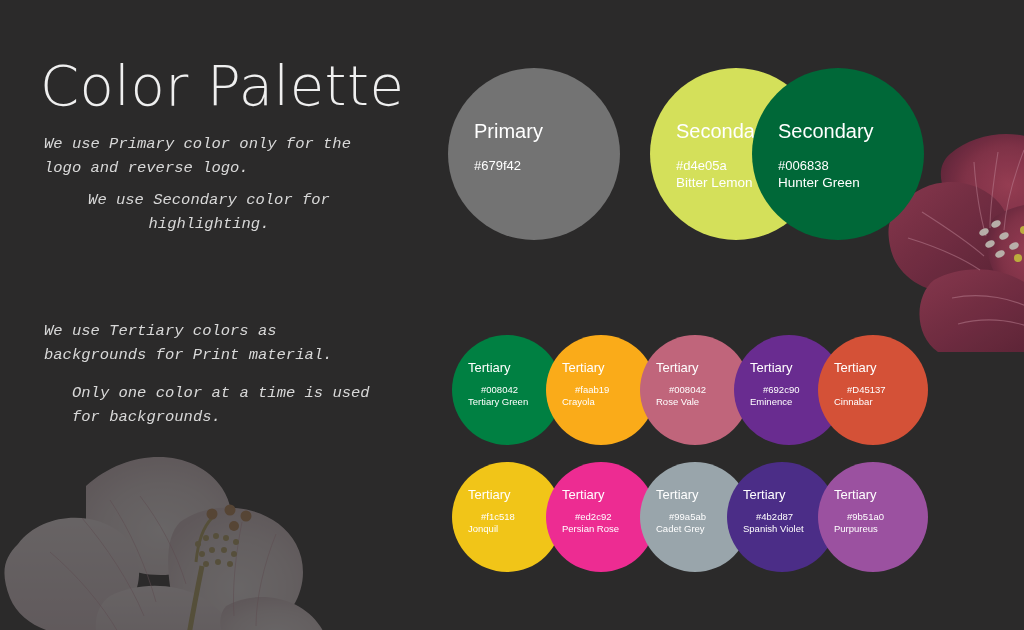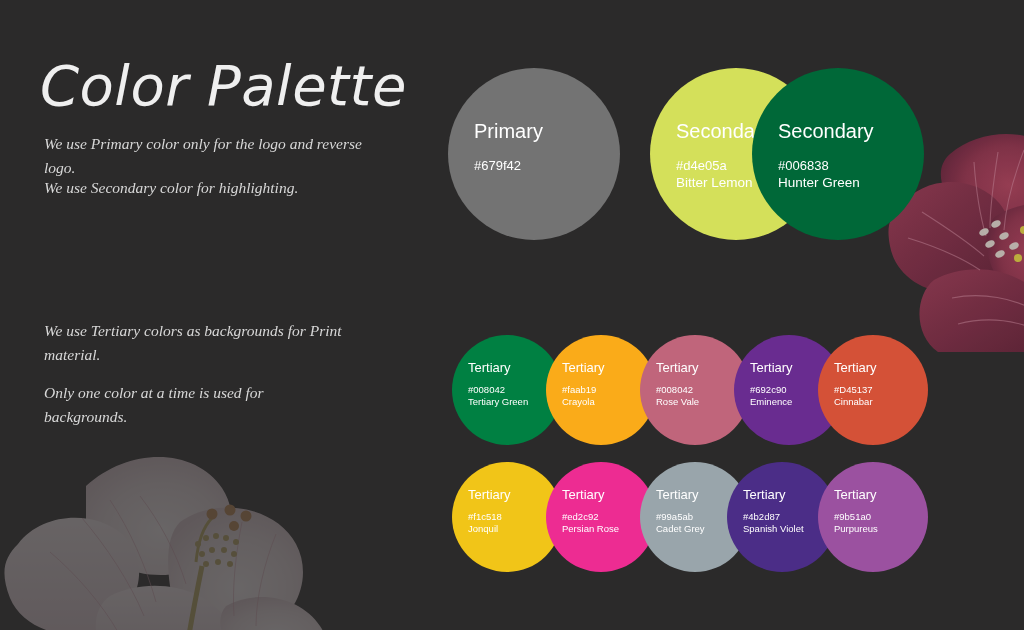--- a/index.html
+++ b/index.html
@@ -22,32 +22,31 @@
 
   #flower-bl { left:-10px; bottom:-26px; width:360px; height:230px; opacity:.30; }
   #flower-r  { right:-34px; top:112px; width:180px; height:240px; opacity:.92; }
 
   
   #page-title {
     position:absolute; left:40px; top:57px;
     font-size:56px; font-weight:300; letter-spacing:.5px;
     color:#efefef; line-height:1.05;
     font-family:"DejaVu Sans", sans-serif;
-    font-style:italic;
   }
   .para {
     position:absolute; left:44px;
     font-style:italic; font-size:15.5px; line-height:1.55;
     color:#d8d8d8; width:330px;
-    font-family:Liberation Serif, serif;
+    font-family:Liberation Mono, monospace;
   }
   #para-1 { top:132px; }
-  #para-2 { top:176px; }
+  #para-2 { top:188px;text-align:center; }
   #para-3 { top:319px; width:300px; }
-  #para-4 { top:381px; width:300px; }
+  #para-4 { top:381px; width:300px;margin-left:28px; }
 
   
   .circle {
     position:absolute; border-radius:50%;
     color:#ffffff;
   }
   .circle .c-label {
     position:absolute; left:0; right:0;
     font-weight:400; line-height:1.1;
   }
@@ -58,21 +57,21 @@
 
   
   .big { width:172px; height:172px; }
   .big .c-label { top:52px; padding-left:26px; font-size:20px; }
   .big .c-hex   { top:90px;  padding-left:26px; font-size:13px; }
   .big .c-name  { top:106px; padding-left:26px; font-size:13.5px; }
 
   
   .ter { width:110px; height:110px; }
   .ter .c-label { top:26px; padding-left:16px; font-size:13px; }
-  .ter .c-hex   { top:49px; padding-left:16px; font-size:9.5px; }
+  .ter .c-hex   { top:49px; padding-left:29px; font-size:9.5px; }
   .ter .c-name  { top:61px; padding-left:16px; font-size:9.5px; }
 </style>
 </head>
 <body>
 
 <div id="stage">
 
   <svg id="flower-bl" class="flower" viewBox="0 0 360 230">
     <defs>
       <radialGradient id="pg1" cx="52%" cy="62%" r="62%">

